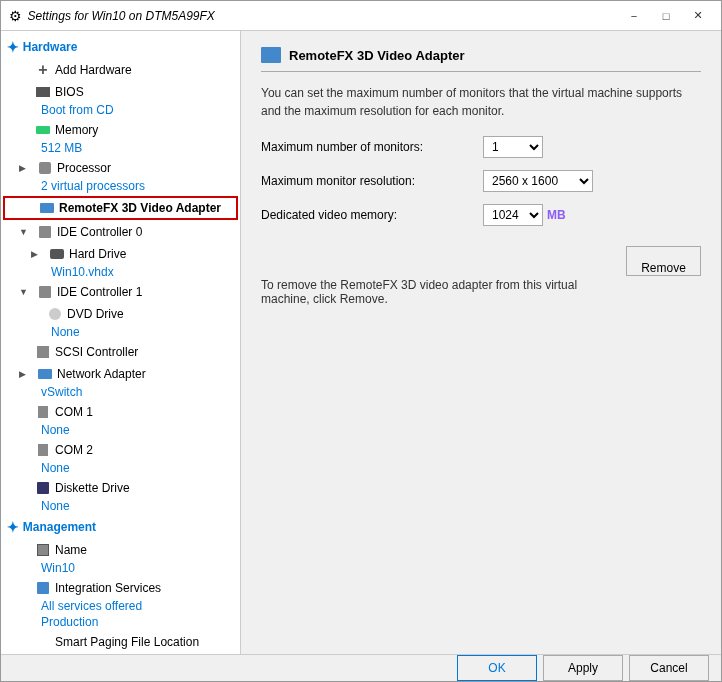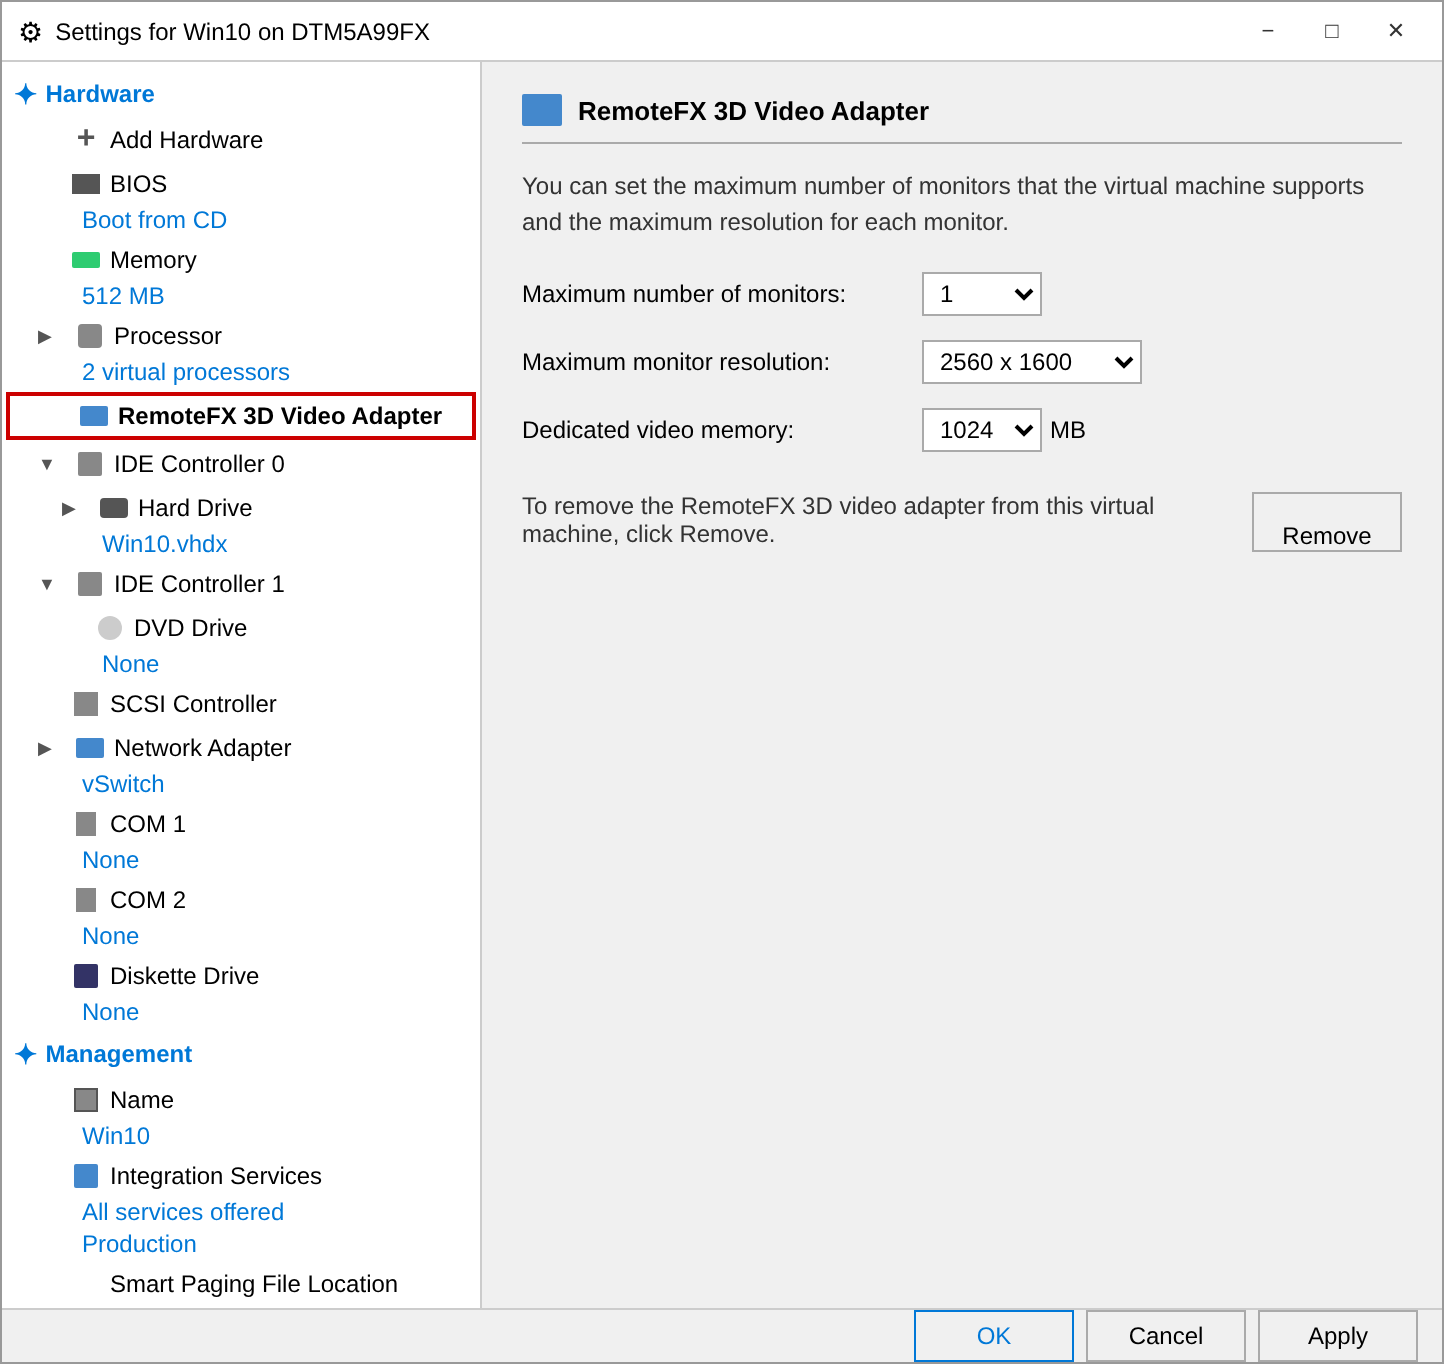--- a/index.html
+++ b/index.html
@@ -131,21 +131,21 @@
     .description-text {
       font-size: 12px;
       color: #333;
       margin-bottom: 16px;
       line-height: 1.5;
     }
     .form-row {
       display: flex;
       align-items: center;
       margin-bottom: 12px;
-      gap: 0;
+      gap: 22px;
     }
     .form-label {
       width: 200px;
       font-size: 12px;
       color: #000;
     }
     .form-control {
       display: flex;
       align-items: center;
       gap: 4px;
@@ -154,26 +154,27 @@
       height: 22px;
       border: 1px solid #aaa;
       background: #fff;
       font-size: 12px;
       padding: 1px 4px;
       cursor: pointer;
       min-width: 60px;
     }
     .unit-label {
       font-size: 12px;
-      color: #000000;
+      color: #8b5cf6;
+      font-weight: bold;
     }
     .remove-note {
       font-size: 12px;
       color: #333;
-      margin-top: 0;
+      margin-top: 32px;
       margin-bottom: 16px;
     }
     .btn {
       height: 28px;
       min-width: 75px;
       border: 1px solid #aaa;
       background: #f0f0f0;
       font-size: 12px;
       cursor: pointer;
       padding: 14px 12px;
@@ -212,21 +213,21 @@
     }
   </style>
 </head>
 <body>
 
 <div class="window">
 
   <div class="title-bar">
     <div class="title-bar-left">
       <span style="font-size:14px;">⚙</span>
-      <span style="font-size:12px;">Settings for Win10 on DTM5A99FX</span>
+      <span style="font-size:12px;font-style:italic;">Settings for Win10 on DTM5A99FX</span>
     </div>
     <div class="title-bar-controls">
       <button class="title-btn">−</button>
       <button class="title-btn">□</button>
       <button class="title-btn close">✕</button>
     </div>
   </div>
 
   <div class="content-area">
 
@@ -463,16 +464,16 @@
 
       <div style="margin-top: 20px; display:flex; justify-content: space-between; align-items: flex-start;">
         <p class="remove-note" style="flex:1; margin-right:12px;">To remove the RemoteFX 3D video adapter from this virtual machine, click Remove.</p>
         <button class="btn btn-remove">Remove</button>
       </div>
     </div>
   </div>
 
   <div class="footer">
     <button class="btn-footer ok">OK</button>
+    <button class="btn-footer">Apply</button>
     <button class="btn-footer">Cancel</button>
-    <button class="btn-footer">Apply</button>
   </div>
 </div>
 
 </body></html>

